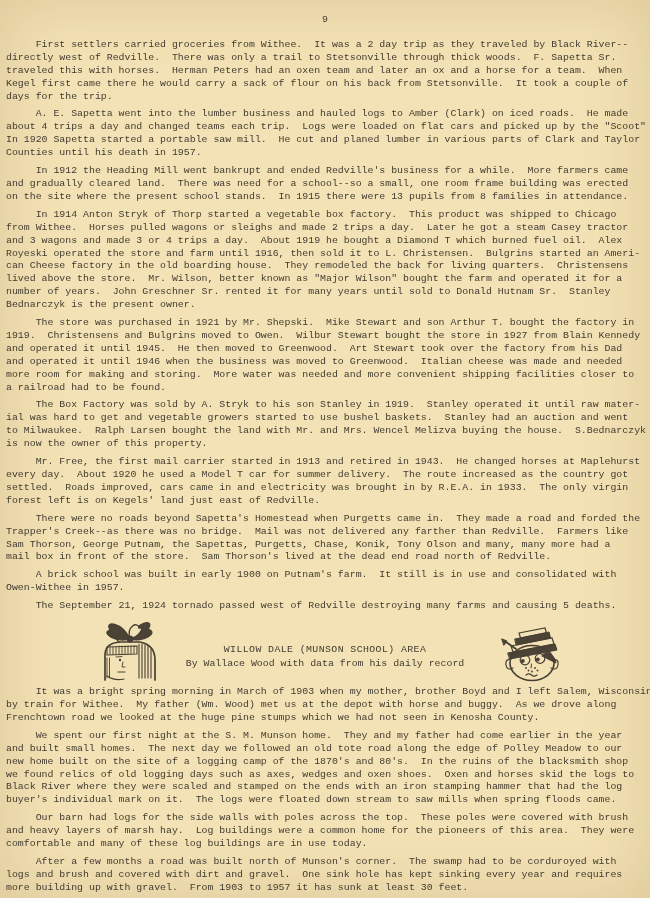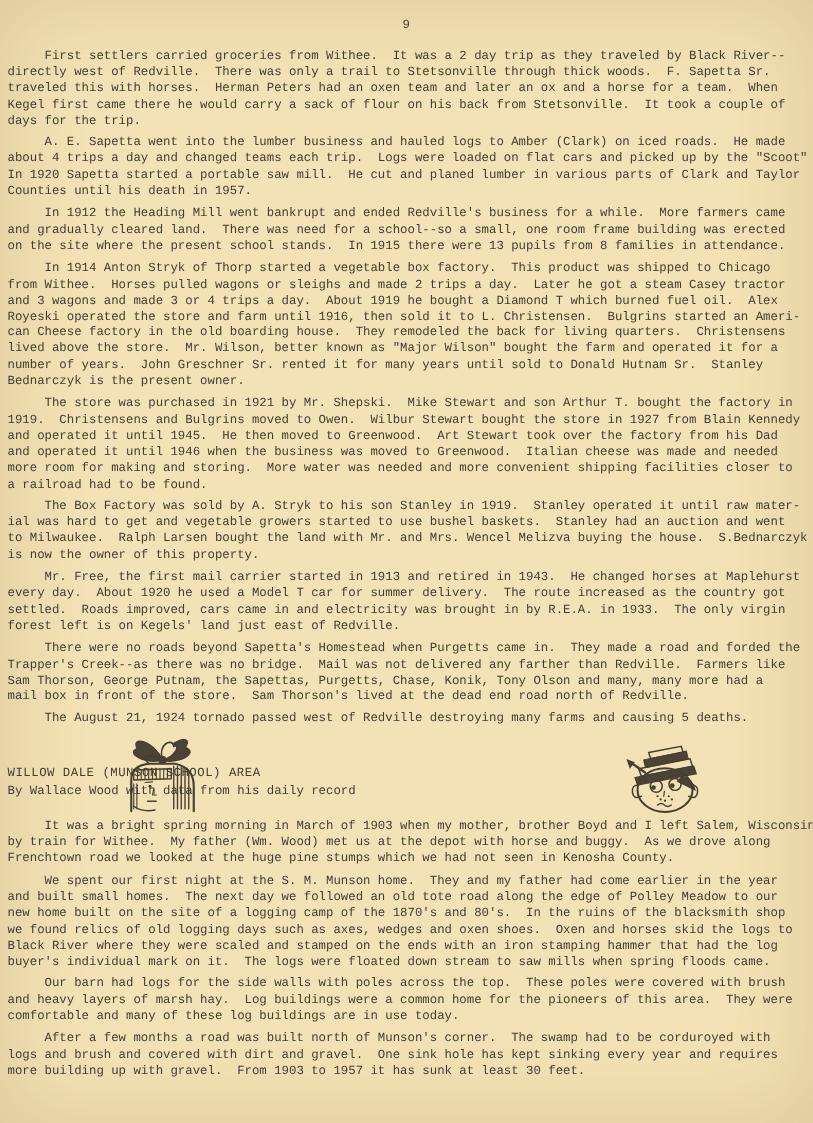--- a/index.html
+++ b/index.html
@@ -33,20 +33,21 @@
   .heading-block {
     position: relative;
     height: 64px;
     margin: 5px 0 4px 0;
   }
   .heading-text {
     position: absolute;
     left: 0;
     right: 6px;
     top: 26px;
+    text-align: center;
   }
   .heading-title { letter-spacing: 0.4px; }
   .heading-byline { margin-top: 1px; font-family: Liberation Mono, monospace; }
   .illus { position: absolute; top: 0; }
   .illus-left  { left: 86px; top: 0; }
   .illus-right { right: 78px; top: 2px; }
   .illus path, .illus ellipse, .illus circle, .illus line {
     vector-effect: non-scaling-stroke;
   }
 </style>
@@ -88,21 +89,23 @@
 to Milwaukee.  Ralph Larsen bought the land with Mr. and Mrs. Wencel Melizva buying the house.  S.Bednarczyk
 is now the owner of this property.</div>
   <div class="para">     Mr. Free, the first mail carrier started in 1913 and retired in 1943.  He changed horses at Maplehurst
 every day.  About 1920 he used a Model T car for summer delivery.  The route increased as the country got
 settled.  Roads improved, cars came in and electricity was brought in by R.E.A. in 1933.  The only virgin
 forest left is on Kegels' land just east of Redville.</div>
   <div class="para">     There were no roads beyond Sapetta's Homestead when Purgetts came in.  They made a road and forded the
 Trapper's Creek--as there was no bridge.  Mail was not delivered any farther than Redville.  Farmers like
 Sam Thorson, George Putnam, the Sapettas, Purgetts, Chase, Konik, Tony Olson and many, many more had a
 mail box in front of the store.  Sam Thorson's lived at the dead end road north of Redville.</div>
-  <div class="para">     The August 21, 1924 tornado passed west of Redville destroying many farms and causing 5 deaths.</div>
+  <div class="para">     A brick school was built in early 1900 on Putnam's farm.  It still is in use and consolidated with
+Owen-Withee in 1957.</div>
+  <div class="para">     The September 21, 1924 tornado passed west of Redville destroying many farms and causing 5 deaths.</div>
 
   <div class="heading-block">
 
     <svg class="illus illus-left" width="76" height="64" viewBox="0 0 76 64">
       <g stroke="#463f33" fill="none" stroke-width="1.7" stroke-linecap="round">
 
         <path d="M38 21 C30 4 12 2 18 12 C8 15 24 25 38 21" fill="#4b4336" stroke-width="1.2"></path>
         <path d="M38 21 C44 2 64 1 56 11 C68 15 50 25 38 21" fill="#4b4336" stroke-width="1.2"></path>
         <path d="M38 21 C34 8 46 3 47 10 C53 8 48 19 38 21" fill="#f3e2b5" stroke-width="1.4"></path>
         <path d="M38 22 C28 14 20 18 27 24" stroke-width="1.4"></path>

